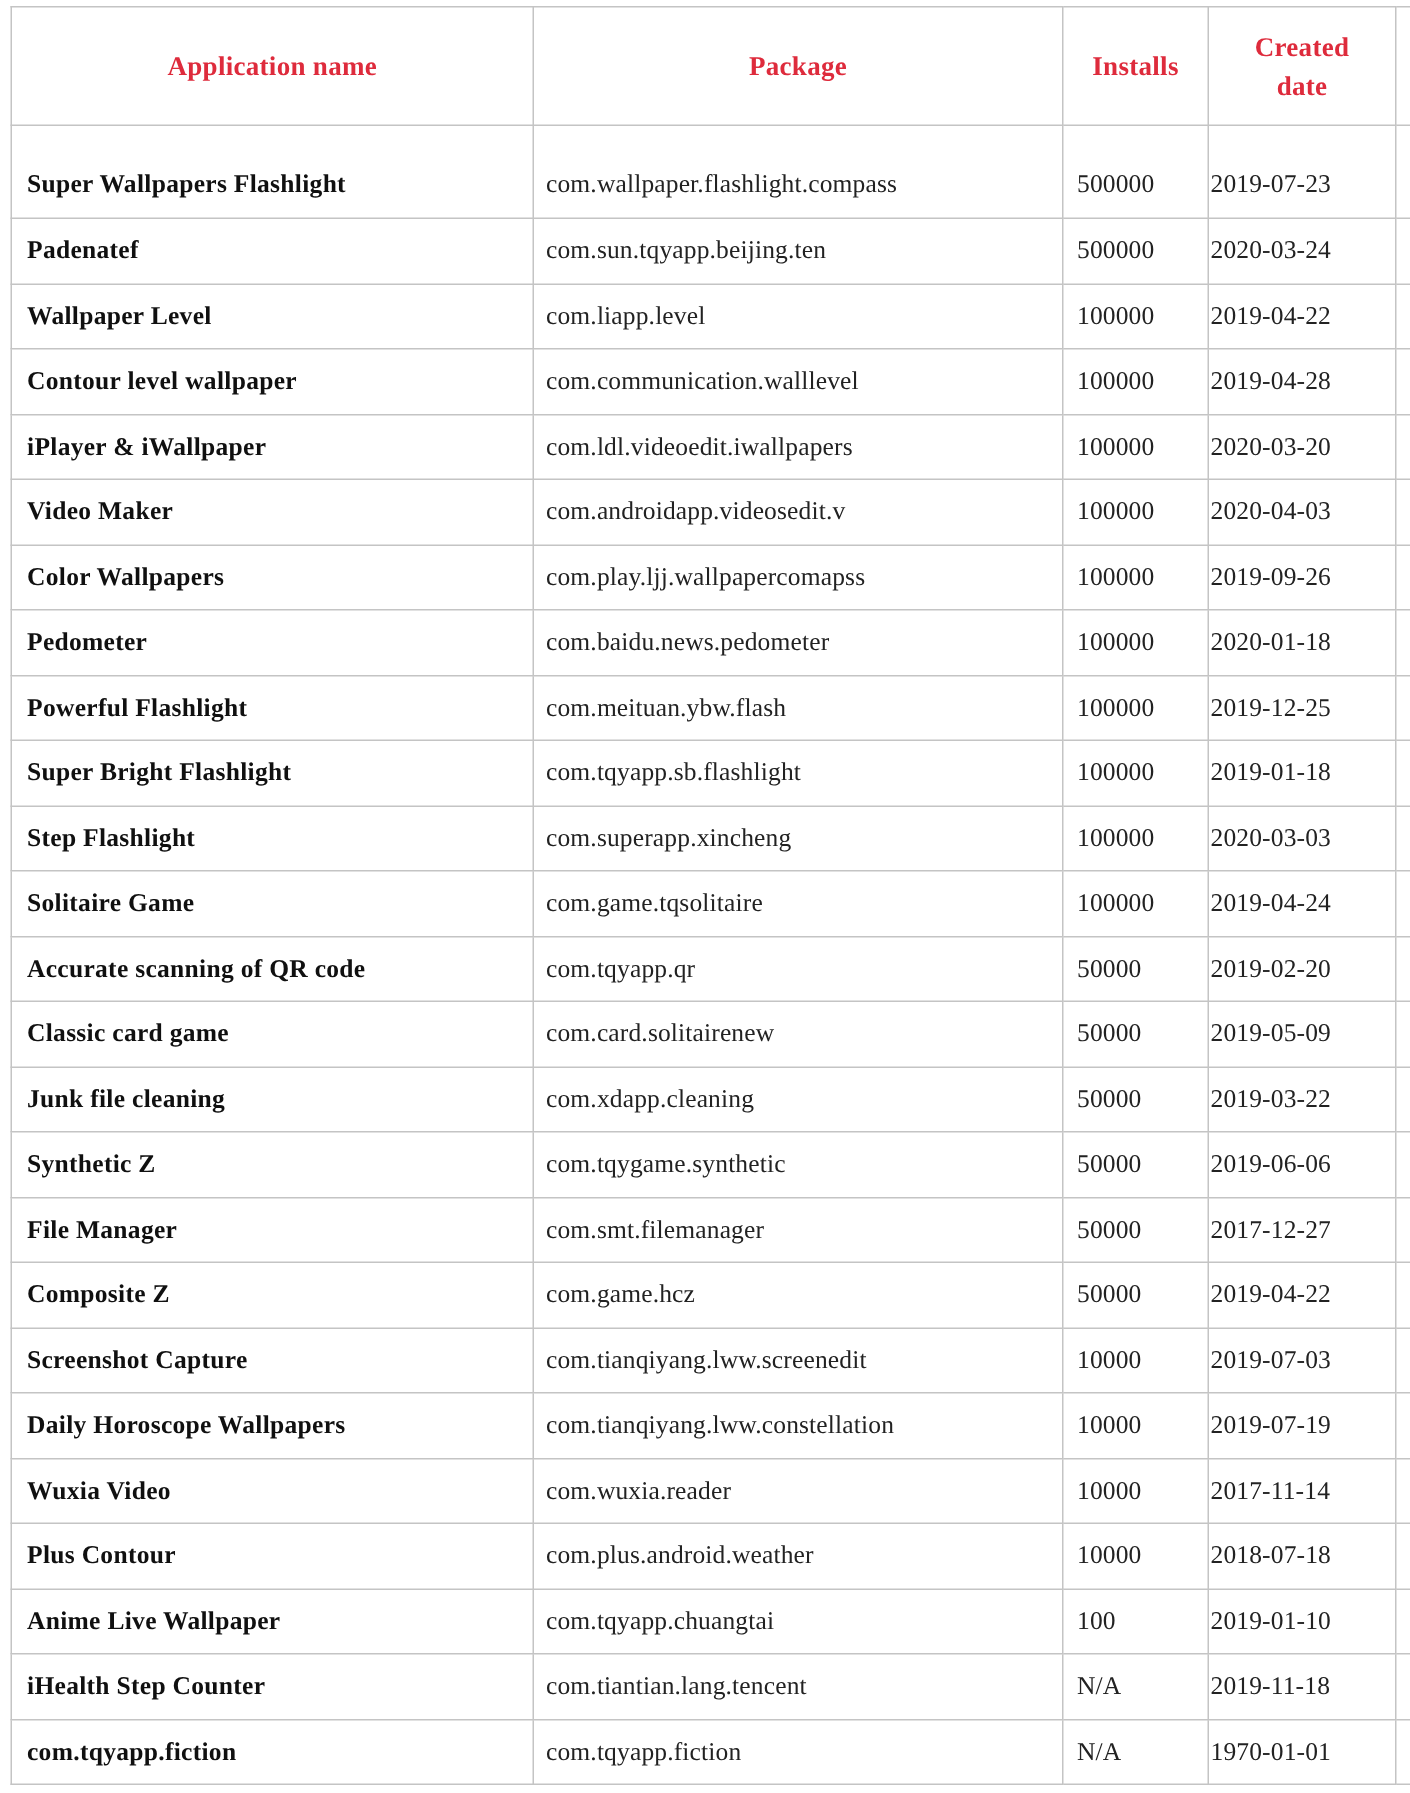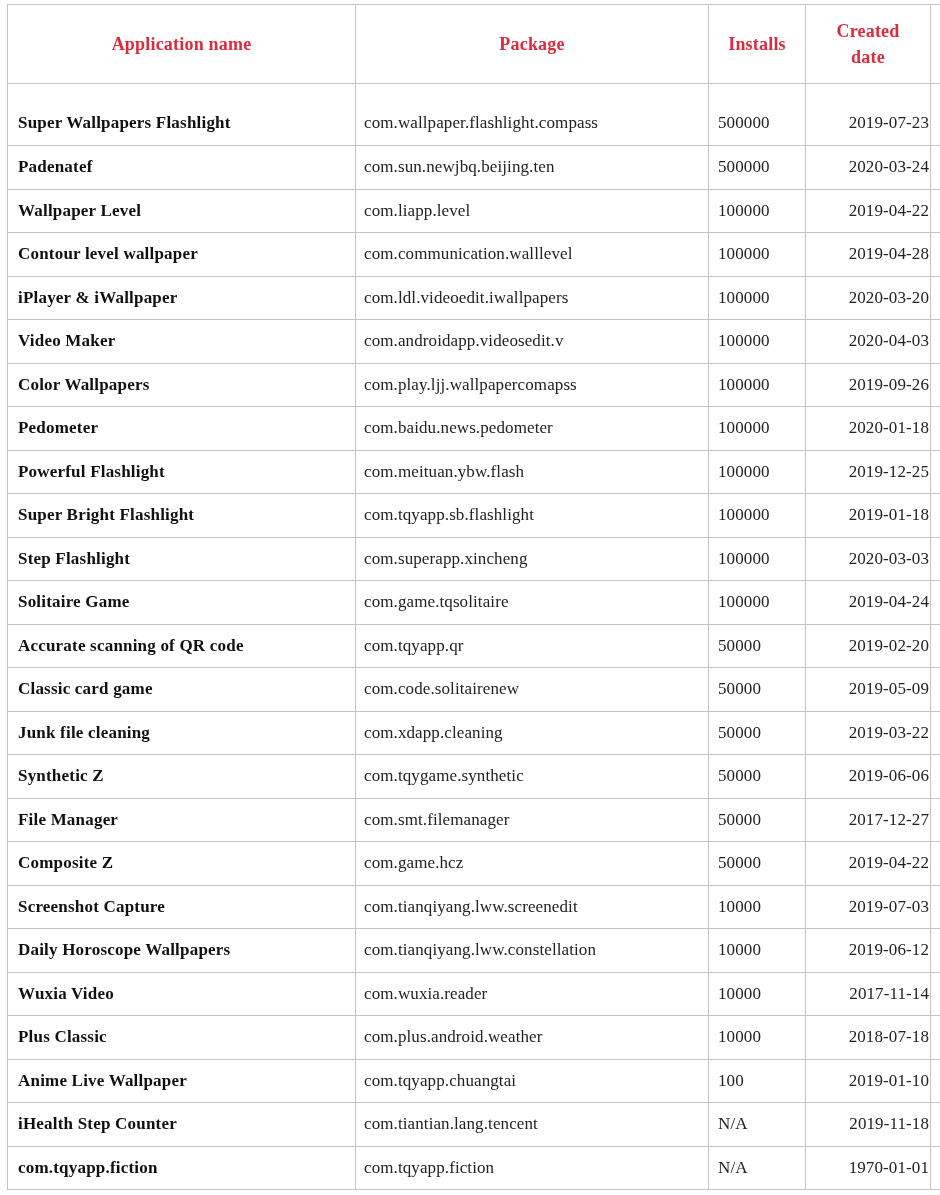--- a/index.html
+++ b/index.html
@@ -65,21 +65,21 @@
     padding-left: 10px;
     letter-spacing: 0.2px;
   }
   td.cell-package {
     padding-left: 8px;
   }
   td.cell-installs {
     padding-left: 9px;
   }
   td.cell-date {
-    text-align: right;
+    text-align: left;
   }
   td.cell-extra {
     background: #ffffff;
   }
 </style>
 </head>
 <body>
 
 <div class="viewport">
   <table class="apps-table">
@@ -102,21 +102,21 @@
     <tbody id="rows">
         <tr class="first-row">
       <td class="cell-app">Super Wallpapers Flashlight</td>
       <td class="cell-package">com.wallpaper.flashlight.compass</td>
       <td class="cell-installs">500000</td>
       <td class="cell-date">2019-07-23</td>
       <td class="cell-extra"></td>
     </tr>
         <tr>
       <td class="cell-app">Padenatef</td>
-      <td class="cell-package">com.sun.newjbq.beijing.ten</td>
+      <td class="cell-package">com.sun.tqyapp.beijing.ten</td>
       <td class="cell-installs">500000</td>
       <td class="cell-date">2020-03-24</td>
       <td class="cell-extra"></td>
     </tr>
         <tr>
       <td class="cell-app">Wallpaper Level</td>
       <td class="cell-package">com.liapp.level</td>
       <td class="cell-installs">100000</td>
       <td class="cell-date">2019-04-22</td>
       <td class="cell-extra"></td>
@@ -186,21 +186,21 @@
     </tr>
         <tr>
       <td class="cell-app">Accurate scanning of QR code</td>
       <td class="cell-package">com.tqyapp.qr</td>
       <td class="cell-installs">50000</td>
       <td class="cell-date">2019-02-20</td>
       <td class="cell-extra"></td>
     </tr>
         <tr>
       <td class="cell-app">Classic card game</td>
-      <td class="cell-package">com.code.solitairenew</td>
+      <td class="cell-package">com.card.solitairenew</td>
       <td class="cell-installs">50000</td>
       <td class="cell-date">2019-05-09</td>
       <td class="cell-extra"></td>
     </tr>
         <tr>
       <td class="cell-app">Junk file cleaning</td>
       <td class="cell-package">com.xdapp.cleaning</td>
       <td class="cell-installs">50000</td>
       <td class="cell-date">2019-03-22</td>
       <td class="cell-extra"></td>
@@ -230,32 +230,32 @@
       <td class="cell-app">Screenshot Capture</td>
       <td class="cell-package">com.tianqiyang.lww.screenedit</td>
       <td class="cell-installs">10000</td>
       <td class="cell-date">2019-07-03</td>
       <td class="cell-extra"></td>
     </tr>
         <tr>
       <td class="cell-app">Daily Horoscope Wallpapers</td>
       <td class="cell-package">com.tianqiyang.lww.constellation</td>
       <td class="cell-installs">10000</td>
-      <td class="cell-date">2019-06-12</td>
+      <td class="cell-date">2019-07-19</td>
       <td class="cell-extra"></td>
     </tr>
         <tr>
       <td class="cell-app">Wuxia Video</td>
       <td class="cell-package">com.wuxia.reader</td>
       <td class="cell-installs">10000</td>
       <td class="cell-date">2017-11-14</td>
       <td class="cell-extra"></td>
     </tr>
         <tr>
-      <td class="cell-app">Plus Classic</td>
+      <td class="cell-app">Plus Contour</td>
       <td class="cell-package">com.plus.android.weather</td>
       <td class="cell-installs">10000</td>
       <td class="cell-date">2018-07-18</td>
       <td class="cell-extra"></td>
     </tr>
         <tr>
       <td class="cell-app">Anime Live Wallpaper</td>
       <td class="cell-package">com.tqyapp.chuangtai</td>
       <td class="cell-installs">100</td>
       <td class="cell-date">2019-01-10</td>

